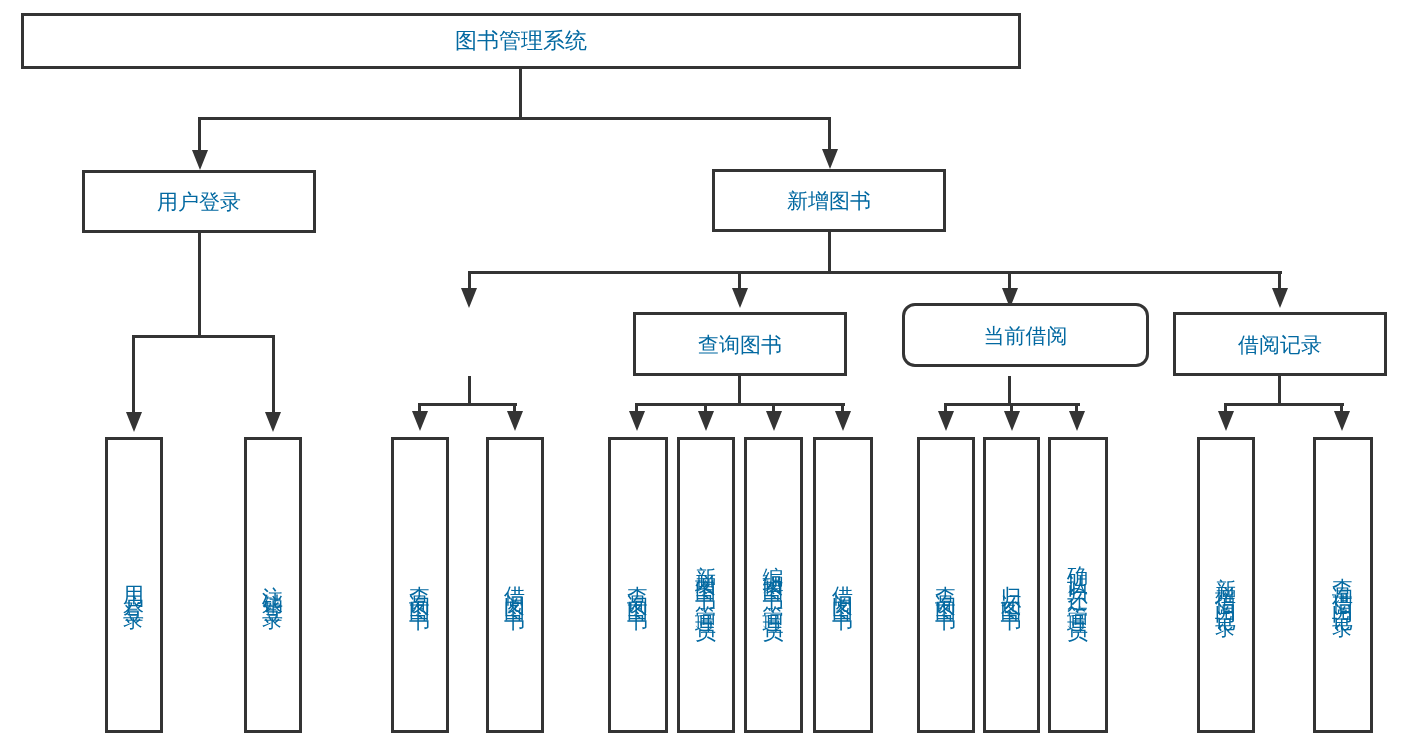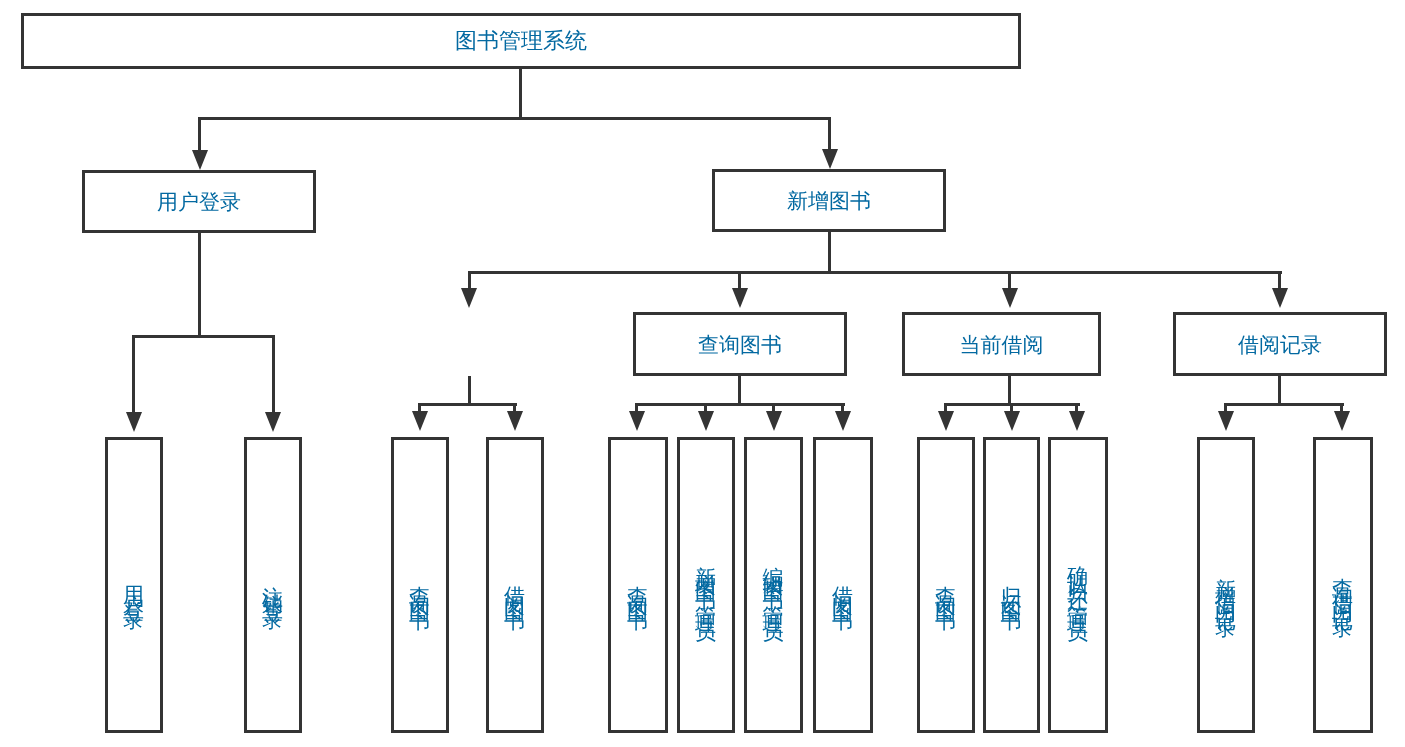--- a/index.html
+++ b/index.html
@@ -76,21 +76,21 @@
   <div class="stub" style="left:468px;top:271px;height:20px;"></div>
   <div class="ar" style="left:461px;top:288px;"></div>
   <div class="stub" style="left:738px;top:271px;height:20px;"></div>
   <div class="ar" style="left:732px;top:288px;"></div>
   <div class="stub" style="left:1008px;top:271px;height:20px;"></div>
   <div class="ar" style="left:1002px;top:288px;"></div>
   <div class="stub" style="left:1278px;top:271px;height:20px;"></div>
   <div class="ar" style="left:1272px;top:288px;"></div>
 
   <div class="box" style="left:633px;top:312px;width:214px;height:64px;">查询图书</div>
-  <div class="box" style="left:902px;top:312px;width:199px;height:64px;">当前借阅</div>
+  <div class="box" style="left:902px;top:303px;width:247px;height:64px;border-radius:13px;">当前借阅</div>
   <div class="box" style="left:1173px;top:312px;width:214px;height:64px;">借阅记录</div>
 
   <div class="v" style="left:468px;top:376px;height:30px;"></div>
   <div class="h" style="left:418px;top:403px;width:99px;"></div>
   <div class="stub" style="left:418px;top:403px;height:11px;"></div>
   <div class="ar" style="left:412px;top:411px;"></div>
   <div class="stub" style="left:513px;top:403px;height:11px;"></div>
   <div class="ar" style="left:507px;top:411px;"></div>
 
   <div class="v" style="left:738px;top:376px;height:30px;"></div>

